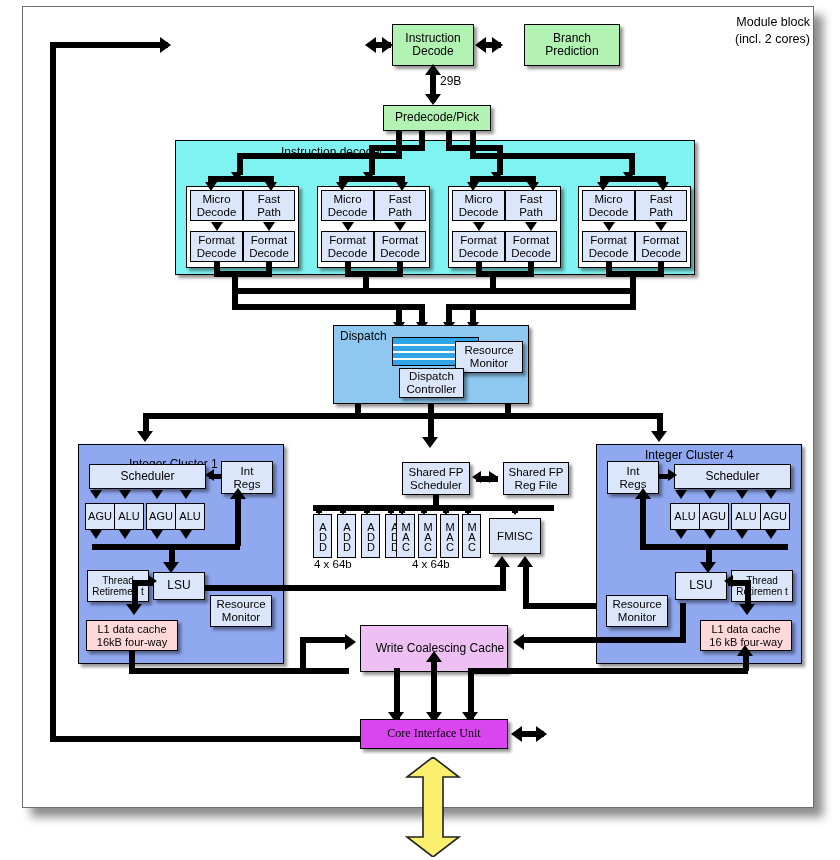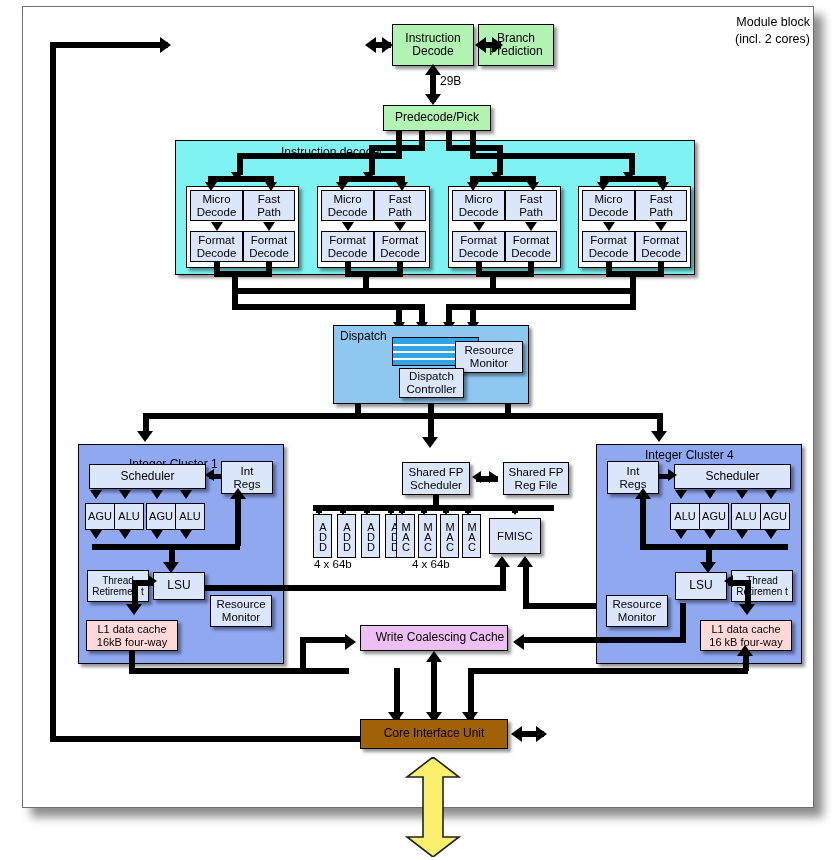--- a/index.html
+++ b/index.html
@@ -20,21 +20,21 @@
   .lbl{position:absolute;font-size:12px;color:#000;line-height:1.2;}
 
   .pink{background:#FFBFBF;}
   .green{background:#B2F2B2;}
   .cyan{background:#7FF2F2;}
   .skyblue{background:#8EC8F0;}
   .indigo{background:#8FA8F0;}
   .pale{background:#DCE6FA;}
   .palepink{background:#FFD9D9;}
   .magenta{background:#EEBFF2;}
-  .peach{background:#a16207;}
+  .peach{background:#d946ef;font-family:Liberation Serif, serif;}
   .white{background:#fff;}
   .queue{background:#2FA5E8;}
 
   
   .w{position:absolute;background:#000;}
   .wh{height:6px;}
   .wv{width:6px;}
   .wh4{height:5px;}
 
   
@@ -68,21 +68,21 @@
   <div class="w wv" style="left:50px;top:42px;height:700px;"></div>
   <div class="w wh" style="left:50px;top:42px;width:118px;"></div>
   <div class="ar ar-r" style="left:160px;top:37px;"></div>
   <div class="w wh" style="left:50px;top:736px;width:325px;"></div>
   <div class="ar ar-r" style="left:360px;top:725px;"></div>
 
 
   <div class="bx green" style="left:392px;top:24px;width:82px;height:42px;white-space:pre;">Instruction
 Decode</div>
 
-  <div class="bx green" style="left:478px;top:24px;width:76px;height:42px;white-space:pre;">Branch
+  <div class="bx green" style="left:524px;top:24px;width:96px;height:42px;white-space:pre;">Branch
 Prediction</div>
 
   <div class="w wh" style="left:369px;top:42px;width:22px;"></div>
   <div class="ar ar-l" style="left:365px;top:37px;"></div>
   <div class="ar ar-r" style="left:382px;top:37px;"></div>
 
   <div class="w wh" style="left:479px;top:42px;width:22px;"></div>
   <div class="ar ar-l" style="left:475px;top:37px;"></div>
   <div class="ar ar-r" style="left:492px;top:37px;"></div>
 
@@ -395,21 +395,21 @@
 Monitor</div>
   <div class="bx palepink" style="left:700px;top:620px;width:92px;height:31px;white-space:pre;font-size:11px;">L1 data cache
 16 kB four-way</div>
 
   <div class="w wv" style="left:745px;top:580px;height:12px;"></div>
   <div class="w wh" style="left:728px;top:580px;width:22px;"></div>
   <div class="ar ar-l sm" style="left:724px;top:575px;"></div>
   <div class="w wv" style="left:745px;top:586px;height:22px;"></div>
   <div class="ar ar-d" style="left:739px;top:604px;"></div>
 
-  <div class="bx magenta" style="left:360px;top:625px;width:148px;height:26px;padding-left:12px;">Write Coalescing Cache</div>
+  <div class="bx magenta" style="left:360px;top:625px;width:148px;height:47px;padding-left:12px;">Write Coalescing Cache</div>
 
   <div class="w wv" style="left:129px;top:651px;height:22px;"></div>
   <div class="w wh" style="left:129px;top:668px;width:220px;"></div>
   <div class="ar ar-r" style="left:345px;top:634px;"></div>
   <div class="w wh" style="left:300px;top:637px;width:48px;"></div>
   <div class="w wv" style="left:300px;top:637px;height:31px;"></div>
 
   <div class="ar ar-l" style="left:513px;top:634px;"></div>
   <div class="w wh" style="left:524px;top:637px;width:162px;"></div>
   <div class="w wv" style="left:680px;top:603px;height:36px;"></div>

